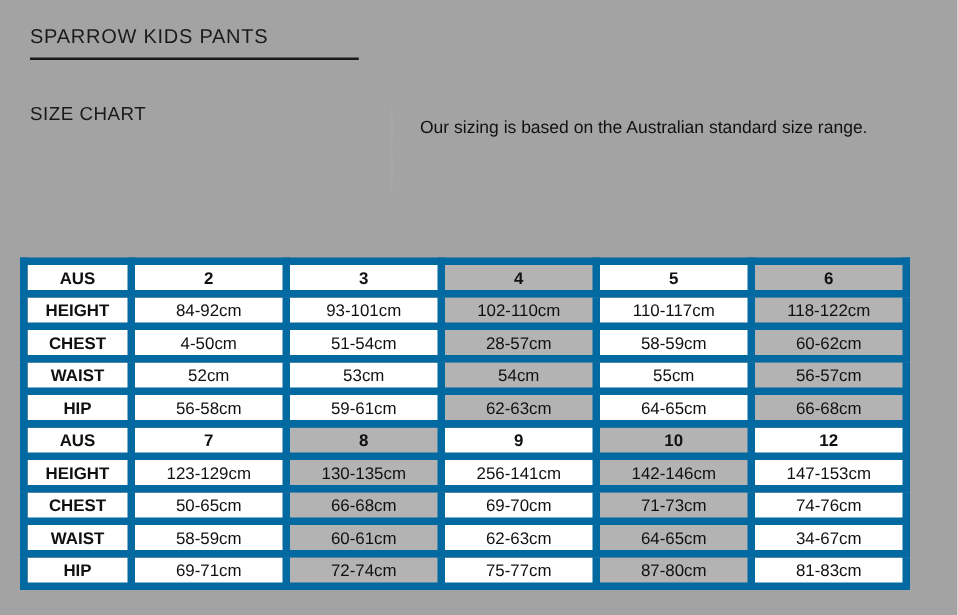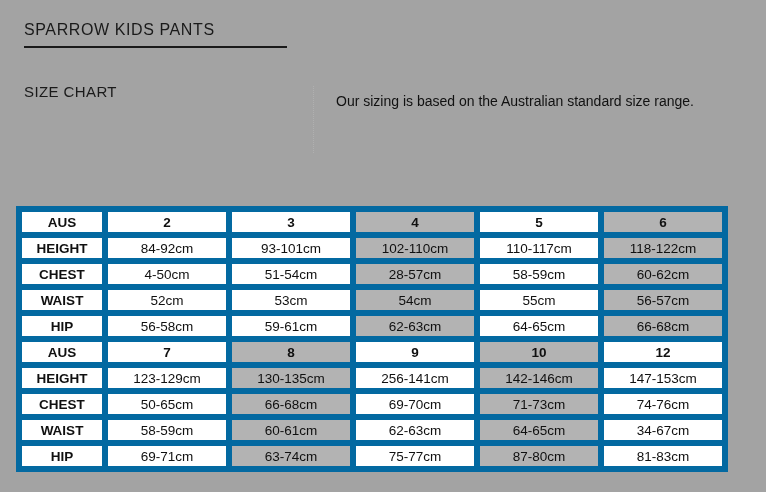--- a/index.html
+++ b/index.html
@@ -181,21 +181,21 @@
           <th>WAIST</th>
           <td>58-59cm</td>
           <td class="shaded">60-61cm</td>
           <td>62-63cm</td>
           <td class="shaded">64-65cm</td>
           <td>34-67cm</td>
         </tr>
         <tr>
           <th>HIP</th>
           <td>69-71cm</td>
-          <td class="shaded">63-74cm</td>
+          <td class="shaded">72-74cm</td>
           <td>75-77cm</td>
           <td class="shaded">87-80cm</td>
           <td>81-83cm</td>
         </tr>
       </tbody>
   </table>
 
 </div>
 
 </body></html>

